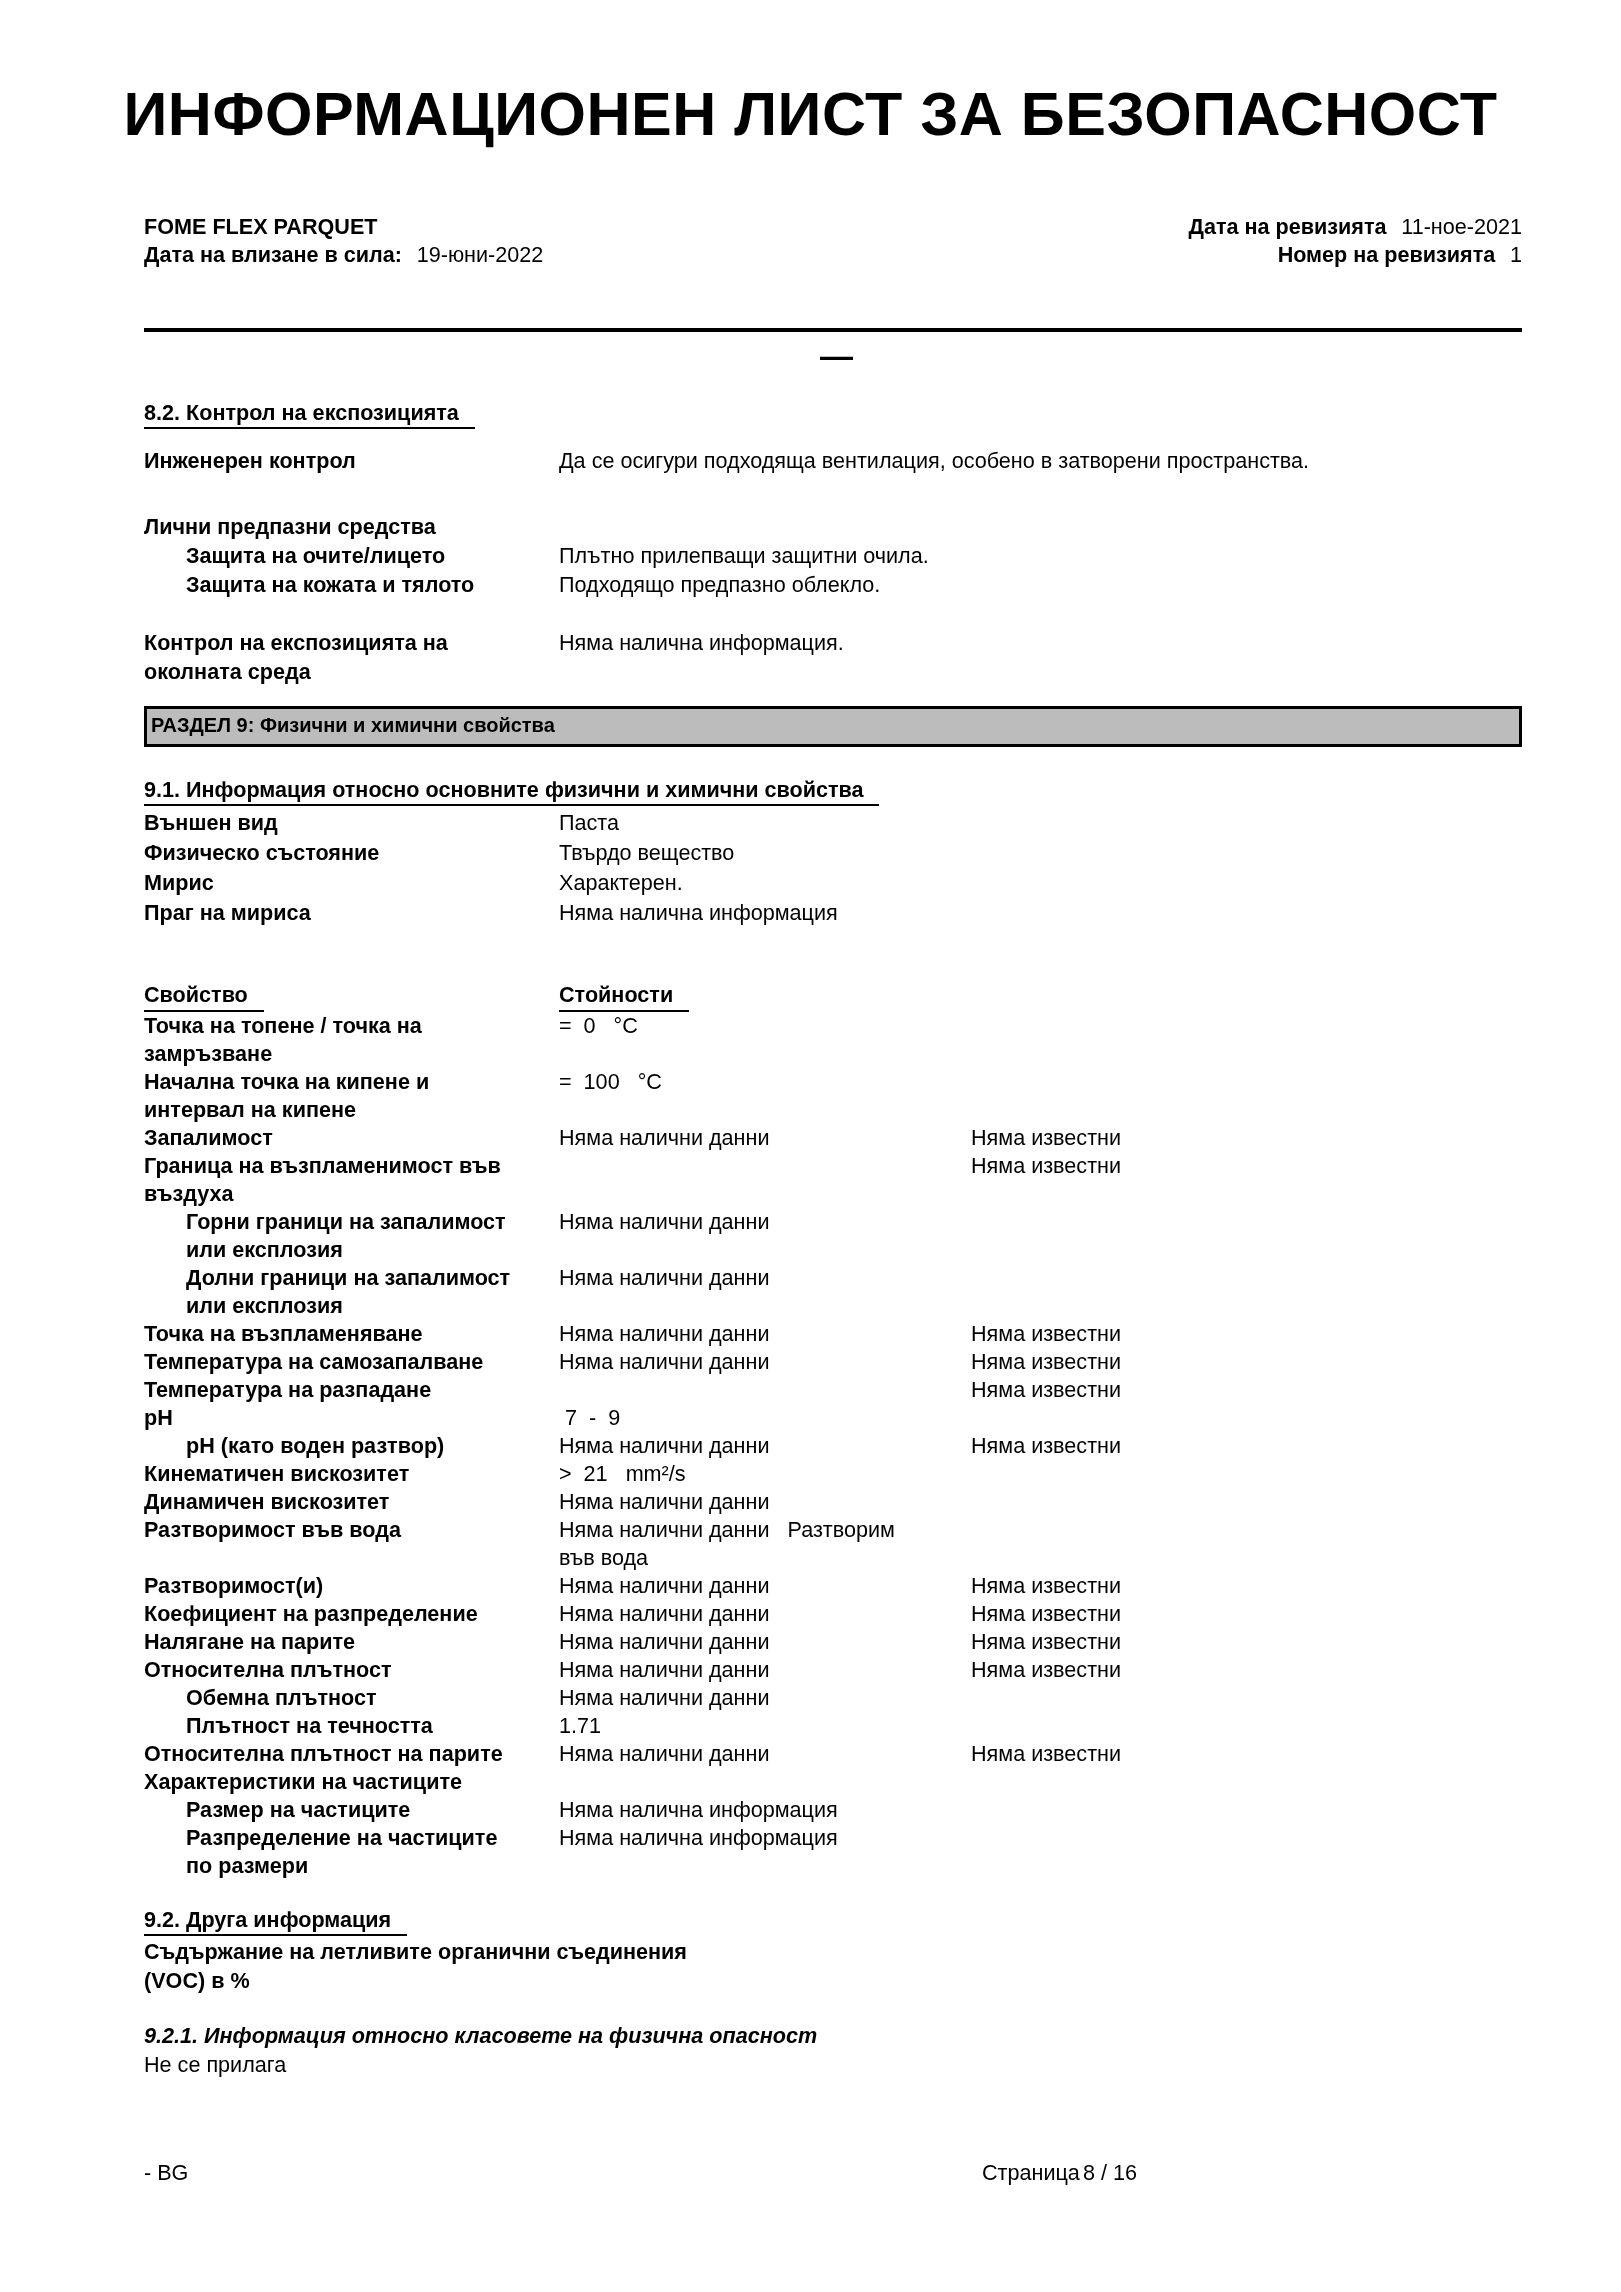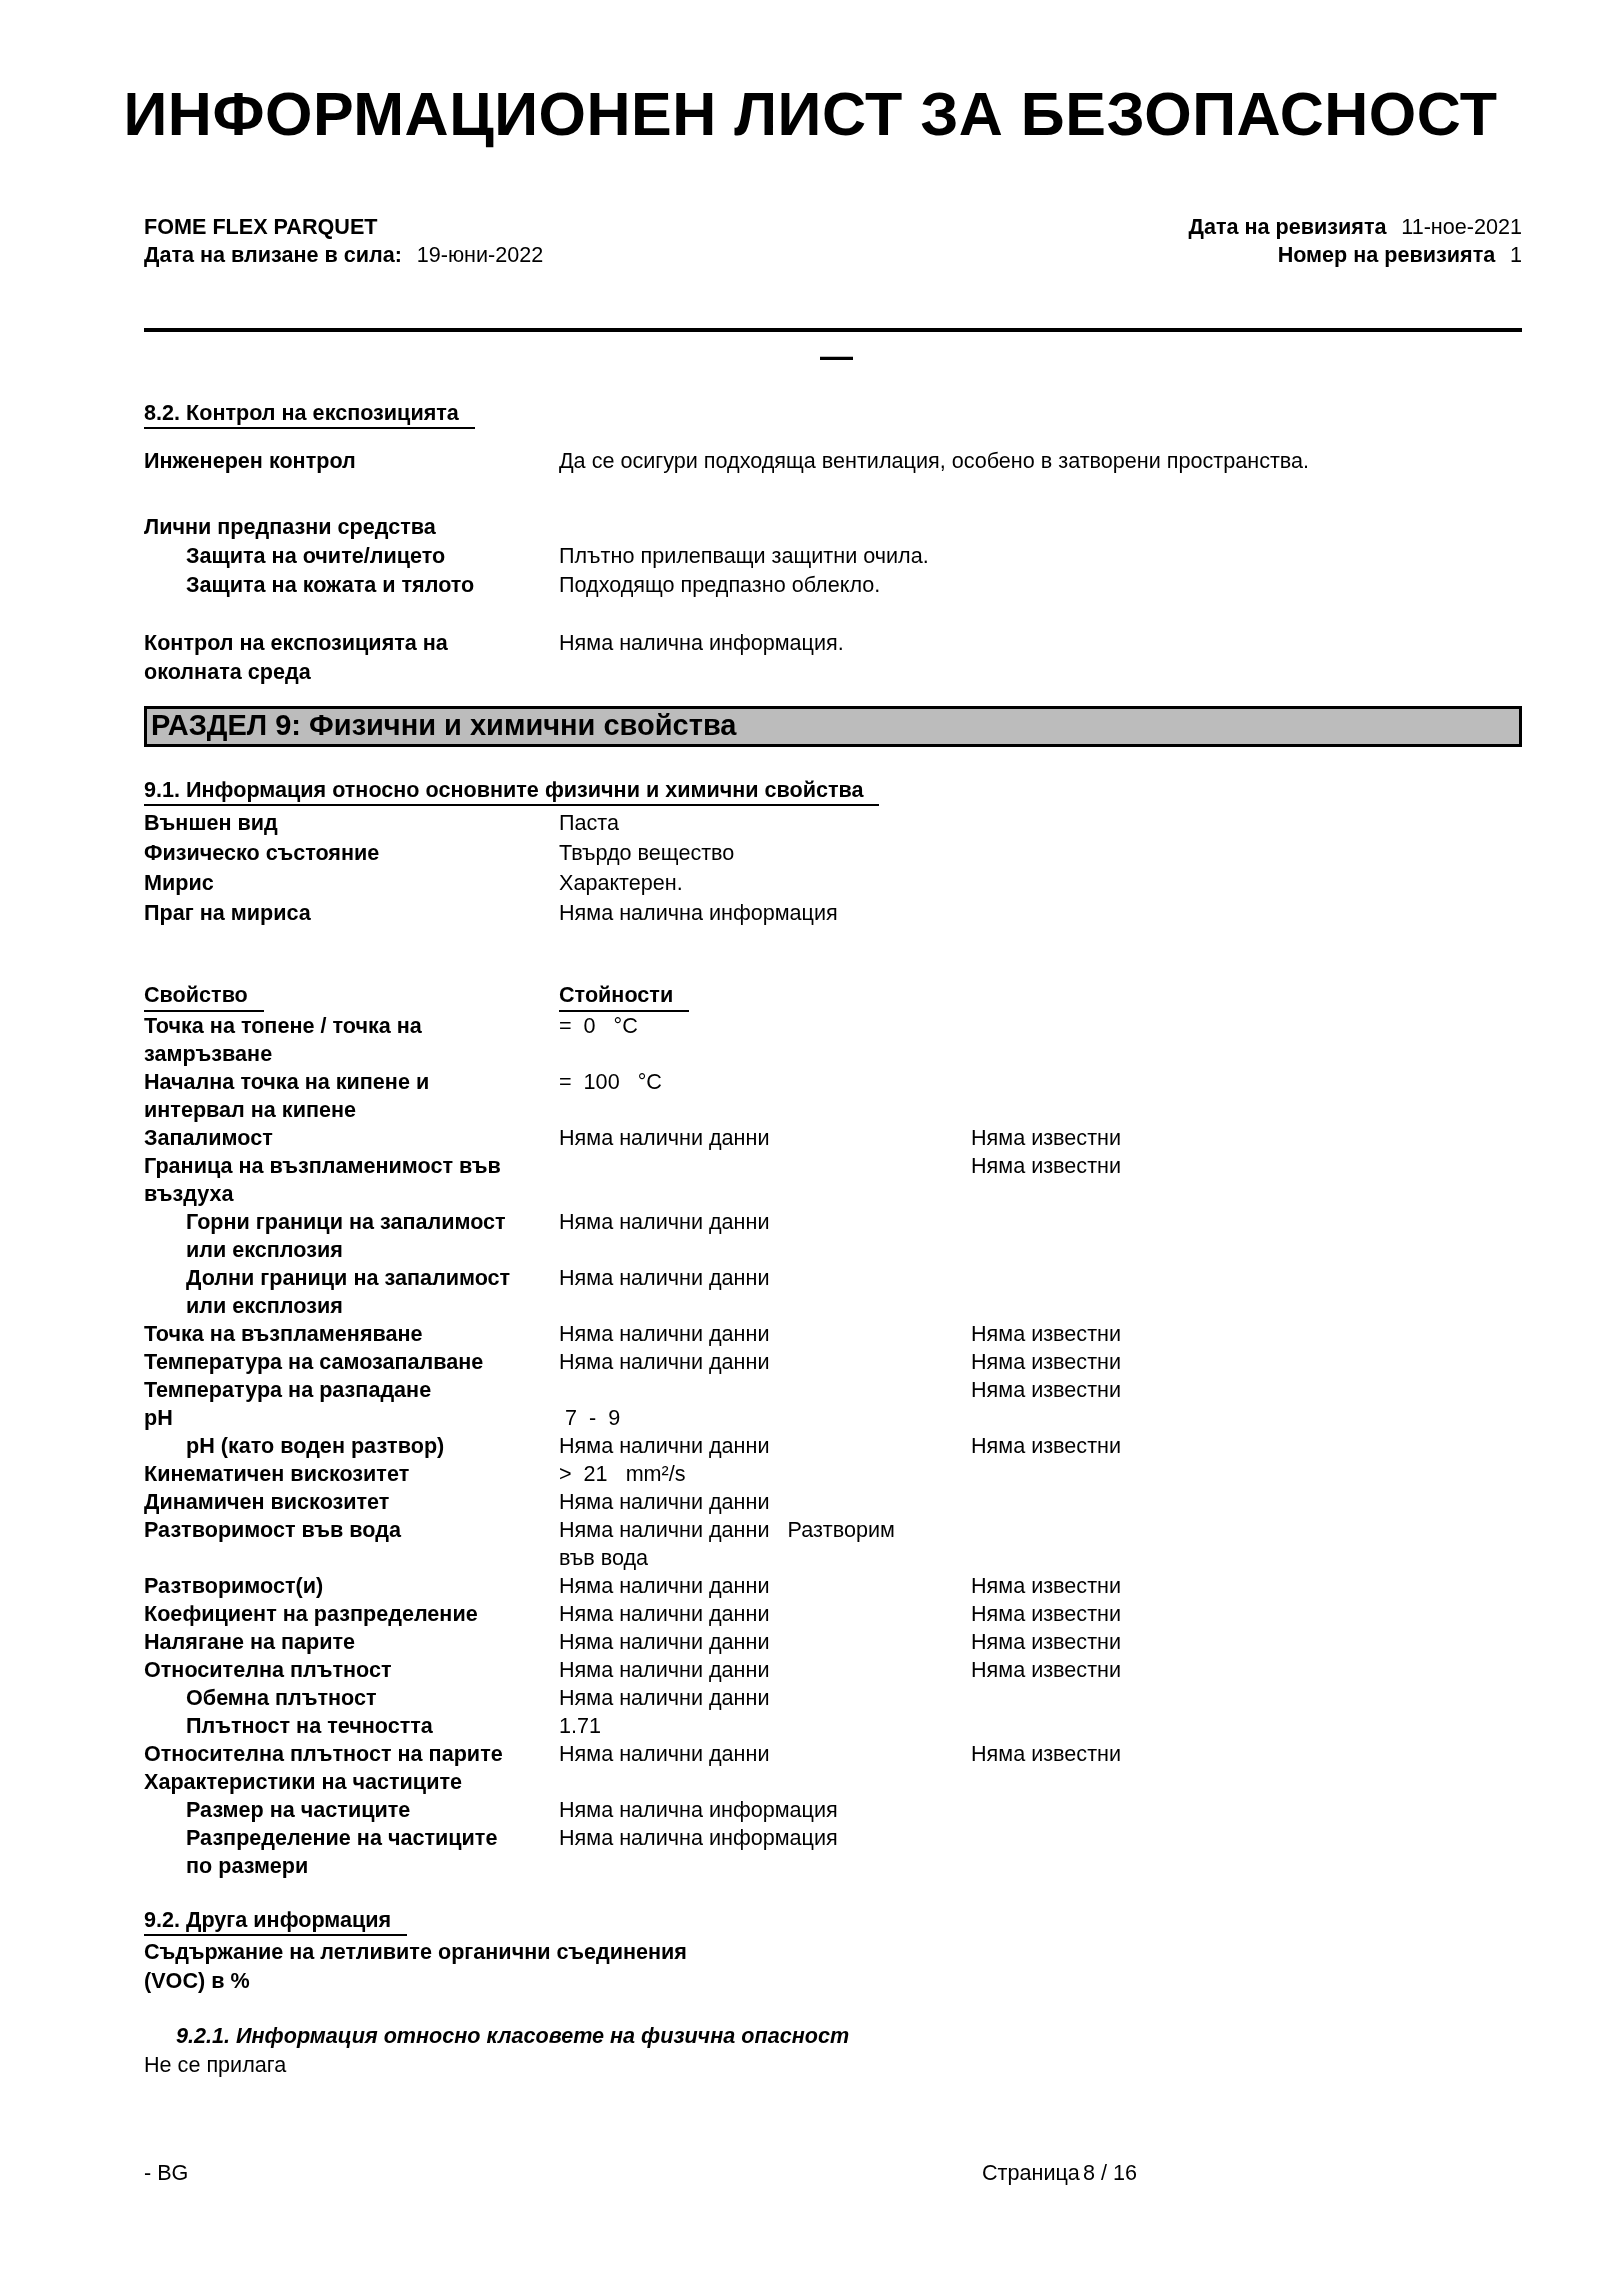--- a/index.html
+++ b/index.html
@@ -9,21 +9,21 @@
     width: 1621px; height: 2293px;
     margin: 0 auto;
     background: #ffffff;
     color: #000000;
     font-family: "Liberation Sans", "DejaVu Sans", sans-serif;
     font-size: 21.6px;
     overflow: hidden;
   }
   .abs { position: absolute; }
   .b { font-weight: bold; }
-  .i { font-style: italic; margin-left: 32px; }
+  .i { font-style: italic; }
   .u { display: inline-block; border-bottom: 2px solid #000; padding-right: 15.7px; padding-bottom: 1px; }
   .right { text-align: right; }
   .gap15 { margin-left: 14.7px; font-weight: normal; }
   .pre { white-space: pre-wrap; }
 
   .row { display: flex; align-items: flex-start; }
   .c1 { flex: 0 0 415px; width: 415px; white-space: pre-wrap; }
   .c2 { flex: 0 0 412px; width: 412px; white-space: pre-wrap; }
   .c2w { flex: 1; white-space: pre-wrap; }
   .c3 { flex: 1; white-space: pre-wrap; }
@@ -39,21 +39,21 @@
   #rule { top: 328px; left: 144px; width: 1378px; height: 3.9px; background: #000; }
   #dash { top: 339px; left: 820px; font-size: 33px; font-weight: bold; line-height: 33px; }
 
   #s82h  { top: 400px; left: 144px; }
   #s82rows { top: 446px; left: 144px; width: 1378px; line-height: 29px; }
   #ppe-heading { margin-top: 37px; }
   #env-row { margin-top: 29px; }
 
   #bar { top: 706px; left: 144px; width: 1378px; height: 41px;
          background: #bcbcbc; border: 3.9px solid #000;
-         font-weight: bold; font-size: 29px; line-height: 32px; padding-left: 3.9px; }
+         font-weight: bold; font-size: 20px; line-height: 32px; padding-left: 3.9px; }
 
   #s91h { top: 777px; left: 144px; }
   #s91rows { top: 808px; left: 144px; width: 1378px; line-height: 30px; }
 
   #props { top: 981px; left: 144px; width: 1378px; line-height: 28px; }
 
   #s92h  { top: 1907px; left: 144px; }
   #voc   { top: 1937px; left: 144px; width: 804px; line-height: 29px; }
   #s921h { top: 2023px; left: 144px; }
   #s921b { top: 2052px; left: 144px; }

